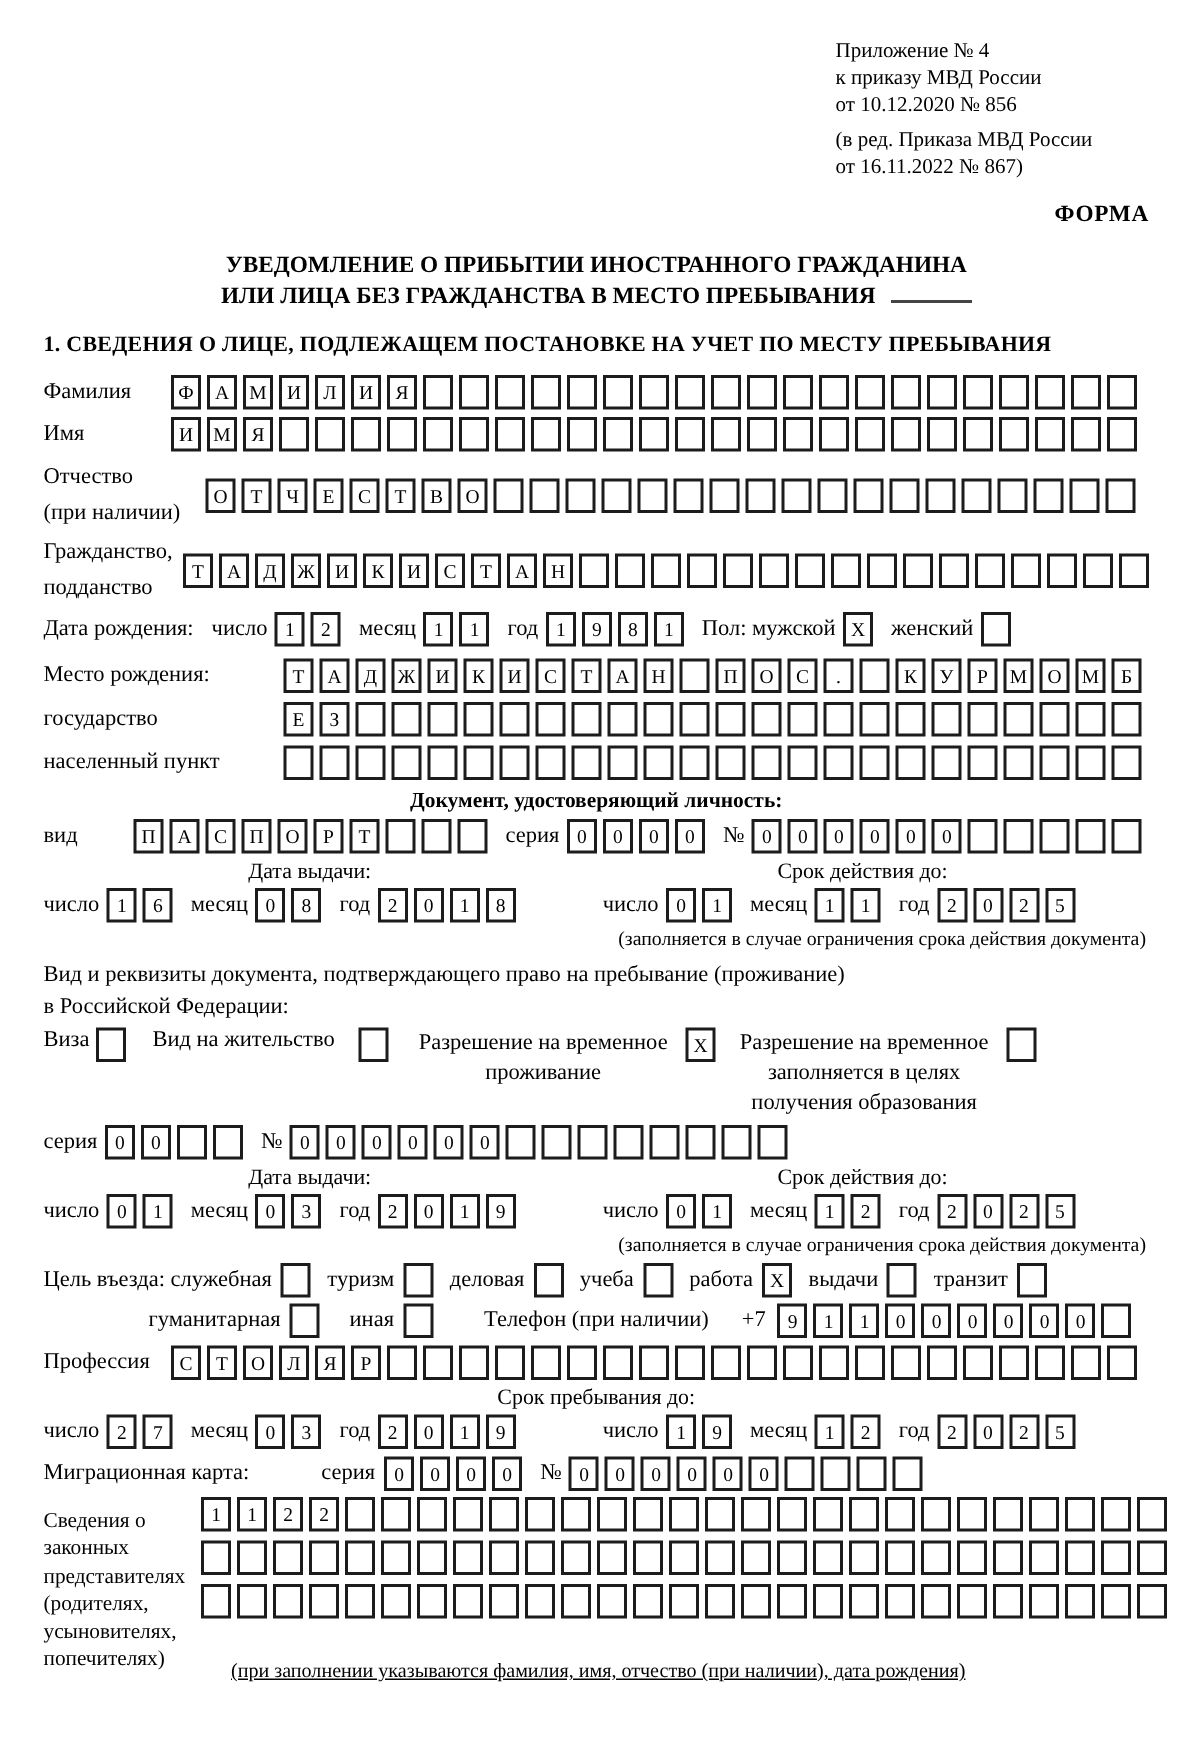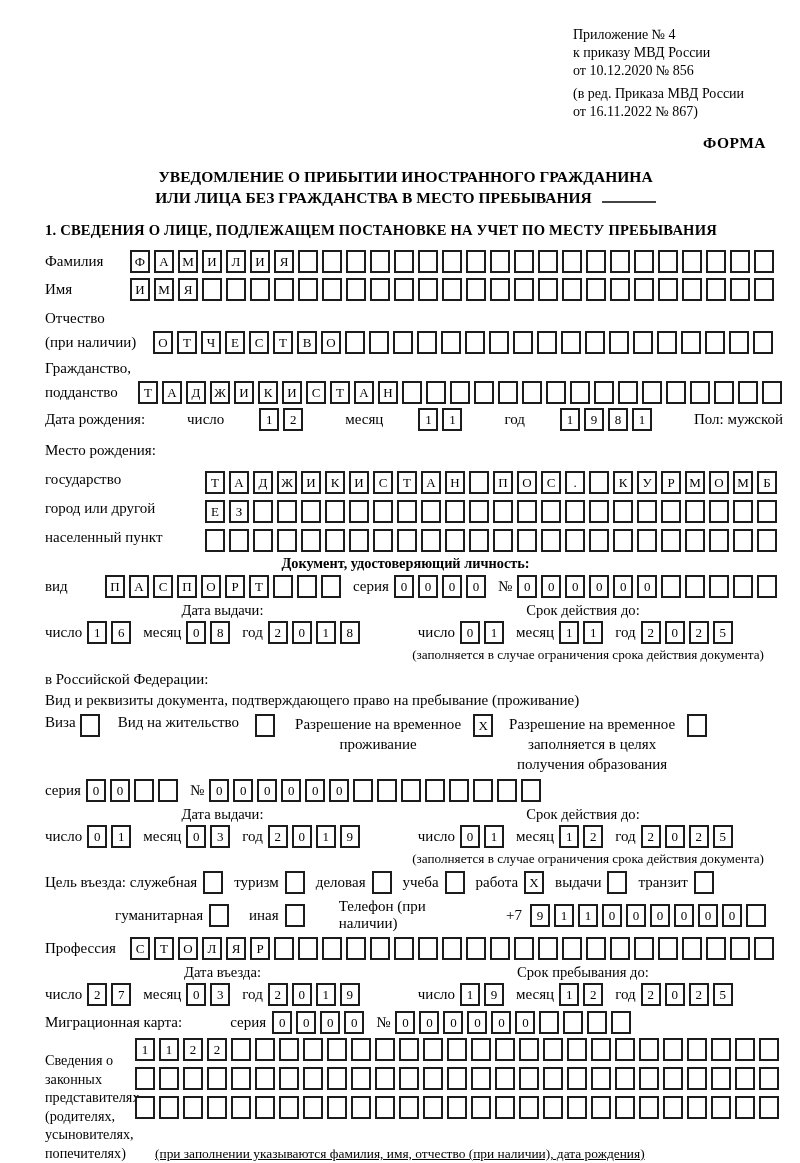--- a/index.html
+++ b/index.html
@@ -1,30 +1,30 @@
 <!DOCTYPE html>
 <html><head>
 <meta charset="utf-8">
 <style>
   * { margin:0; padding:0; box-sizing:border-box; }
   html,body { overflow:hidden; background:#fff; }
   body { width:800px; height:1163px; font-family:"Liberation Serif", serif; color:#000; }
-  .page { position:relative; width:800px; height:1163px; padding:26px 34px 10px 45px; background:#fff; }
+  .page { position:relative; width:800px; height:1163px; padding:26px 34px 10px 29px; background:#fff; }
 
   .hdr { margin-left:528px; font-size:14px; line-height:18px; }
   .hdr .amend { margin-top:5px; }
   .forma { text-align:right; font-weight:bold; font-size:15.5px; margin-top:13px; letter-spacing:.5px; }
 
   .title { text-align:center; font-weight:bold; font-size:15.5px; line-height:21px; margin-top:14px; }
   .blank-line { display:inline-block; width:54px; border-bottom:2px solid #444; margin-left:10px; vertical-align:baseline; }
 
   .sec-heading { font-weight:bold; font-size:14.6px; margin-top:14px; letter-spacing:.2px; }
 
   .frow { display:flex; align-items:center; margin-top:5px; }
-  .frow-top { display:flex; align-items:flex-end; margin-top:5px; }
+  .frow-top { display:flex; align-items:center; margin-top:5px; }
   .lbl { font-size:15px; white-space:nowrap; flex:0 0 auto; }
   .mini { font-size:15px; white-space:nowrap; }
   .w85 { width:85px; } .w108 { width:108px; } .w93 { width:93px; } .w160 { width:160px; } .w60 { width:60px; } .w90 { width:90px; }
   .llines { line-height:24px; }
   .cells { display:flex; gap:4px; flex-wrap:nowrap; }
   .cell { flex:0 0 20px; width:20px; height:23px; border:2px solid #1c1c1c; display:inline-flex; align-items:center; justify-content:center; font-size:13px; line-height:1; background:#fff; }
   .stack { display:flex; flex-direction:column; gap:6px; }
 
   .doc-heading { text-align:center; font-weight:bold; font-size:14.3px; margin-top:3px; }
 
@@ -201,21 +201,21 @@
         <span class="cell"></span>
         <span class="cell"></span>
         <span class="cell"></span>
         <span class="cell"></span>
         <span class="cell"></span>
         <span class="cell"></span>
         <span class="cell"></span>
       </div>
   </div>
 
-  <div class="frow" style="margin-top:4px;gap:30px;">
+  <div class="frow" style="margin-top:4px;">
     <div class="lbl">Дата рождения:</div>
     <span class="mini wsp">число</span>
     <div class="cells">
         <span class="cell">1</span>
         <span class="cell">2</span>
       </div>
     <span class="mini wsp">месяц</span>
     <div class="cells">
         <span class="cell">1</span>
         <span class="cell">1</span>
@@ -234,21 +234,20 @@
     <span class="mini wsp">женский</span>
     <div class="cells">
         <span class="cell"></span>
       </div>
   </div>
 
   <div class="frow-top">
     <div class="lbl w160" style="line-height:29px;">
       <div>Место рождения:</div>
       <div>государство</div>
-      <div>город или другой</div>
       <div>населенный пункт</div>
     </div>
     <div class="stack">
       <div class="cells">
           <span class="cell">Т</span>
           <span class="cell">А</span>
           <span class="cell">Д</span>
           <span class="cell">Ж</span>
           <span class="cell">И</span>
           <span class="cell">К</span>
@@ -402,22 +401,22 @@
     <div class="cells">
         <span class="cell">2</span>
         <span class="cell">0</span>
         <span class="cell">2</span>
         <span class="cell">5</span>
       </div>
   </div>
   <div class="note">(заполняется в случае ограничения срока действия документа)</div>
 
   <div class="twoline">
+    <div>Вид и реквизиты документа, подтверждающего право на пребывание (проживание)</div>
     <div>в Российской Федерации:</div>
-    <div>Вид и реквизиты документа, подтверждающего право на пребывание (проживание)</div>
   </div>
 
   <div class="visa-row">
     <span>Виза</span>
     <div class="cells cbox" style="margin-left:4px;">
         <span class="cell"></span>
       </div>
     <span style="margin-left:18px;">Вид на жительство</span>
     <div class="cells cbox" style="margin-left:16px;">
         <span class="cell"></span>
@@ -592,21 +591,20 @@
         <span class="cell"></span>
         <span class="cell"></span>
         <span class="cell"></span>
         <span class="cell"></span>
         <span class="cell"></span>
         <span class="cell"></span>
       </div>
   </div>
 
   <div class="dates-hdr">
-    <div class="dh-left">Дата въезда:</div>
     <div class="dh-right">Срок пребывания до:</div>
   </div>
   <div class="dates-row">
     <span class="mini wsp0">число</span>
     <div class="cells">
         <span class="cell">2</span>
         <span class="cell">7</span>
       </div>
     <span class="mini wsp">месяц</span>
     <div class="cells">
@@ -657,21 +655,21 @@
         <span class="cell">0</span>
         <span class="cell">0</span>
         <span class="cell">0</span>
         <span class="cell"></span>
         <span class="cell"></span>
         <span class="cell"></span>
         <span class="cell"></span>
       </div>
   </div>
 
-  <div class="frow-top" style="margin-top:4px;">
+  <div class="frow-top" style="margin-top:4px;gap:15px;">
     <div class="w90 rep-lbl">
       <div>Сведения о</div>
       <div>законных</div>
       <div>представителях</div>
       <div>(родителях,</div>
       <div>усыновителях,</div>
       <div>попечителях)</div>
     </div>
     <div class="stack">
       <div class="cells">

